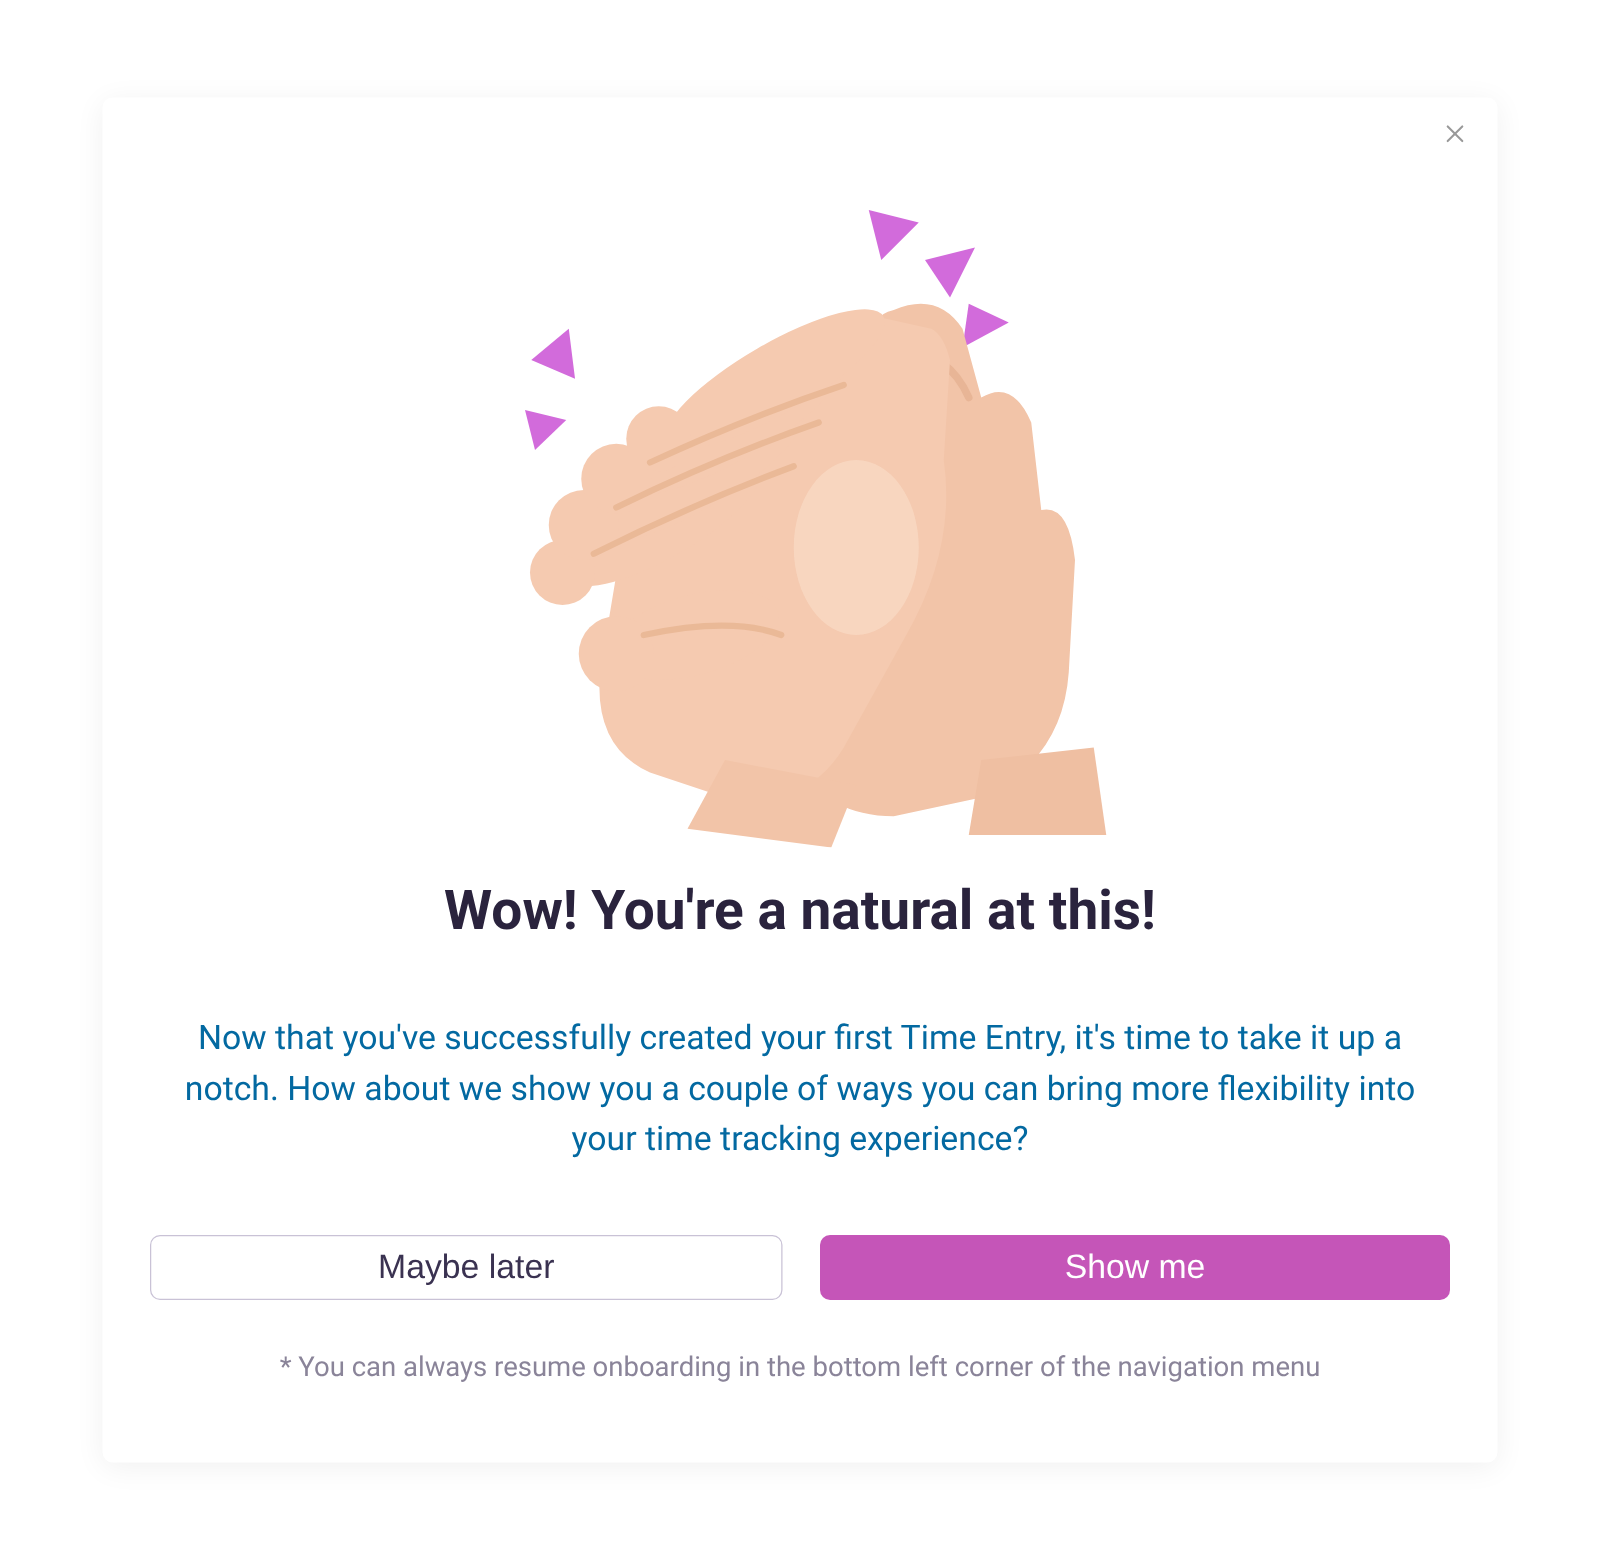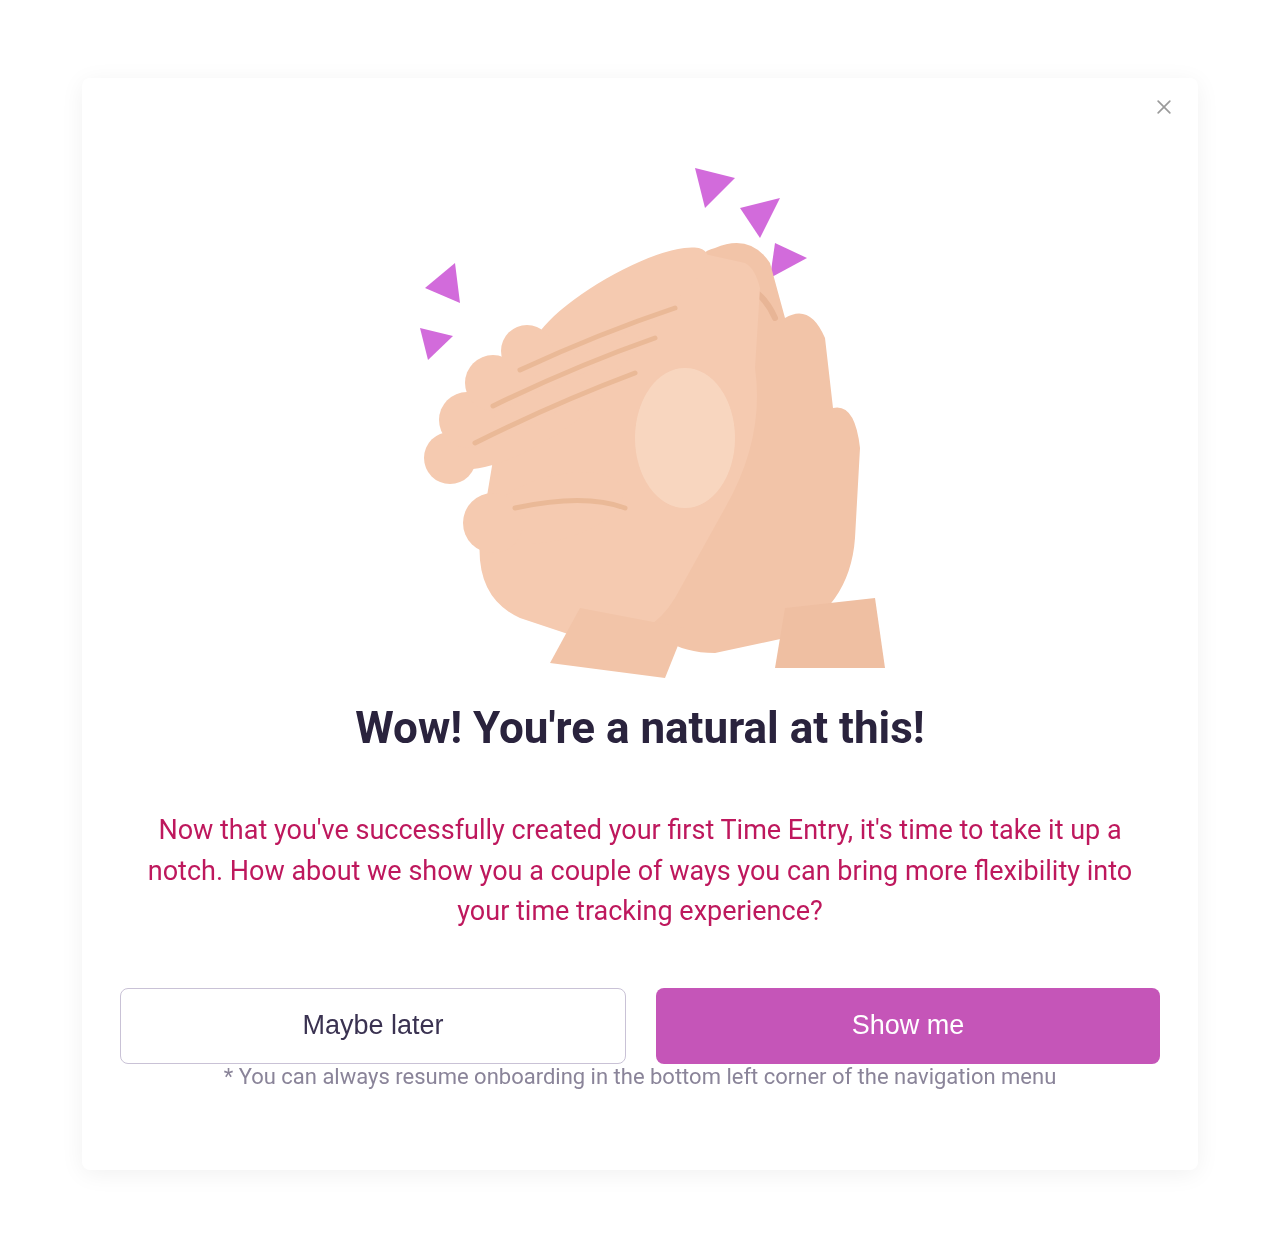--- a/index.html
+++ b/index.html
@@ -62,36 +62,36 @@
     .title {
       font-size: 44px;
       font-weight: 700;
       color: #2a233d;
       text-align: center;
       margin-top: 24px;
     }
     .description {
       font-size: 27px;
       line-height: 1.5;
-      color: #be185d;
+      color: #0369a1;
       text-align: center;
       margin-top: 56px;
       max-width: 1010px;
     }
     .actions {
       display: flex;
       gap: 30px;
       margin-top: 56px;
       width: 100%;
       justify-content: center;
     }
     .btn {
       flex: 1;
       max-width: 510px;
-      height: 76px;
+      height: 52px;
       border-radius: 8px;
       font-size: 27px;
       font-weight: 500;
       cursor: pointer;
       display: flex;
       align-items: center;
       justify-content: center;
     }
     .btn-secondary {
       background: #fff;
@@ -100,20 +100,21 @@
     }
     .btn-primary {
       background: #c555b8;
       border: none;
       color: #fff;
     }
     .footnote {
       font-size: 22px;
       color: #8a8499;
       text-align: center;
+      margin-top: 42px;
     }
   </style>
 </head>
 <body>
 
 <div class="modal">
   <button class="close-btn">
     <span>
       <svg viewBox="0 0 24 24" fill="none" stroke="currentColor" stroke-width="2" stroke-linecap="round">
         <line x1="5" y1="5" x2="19" y2="19"></line>

